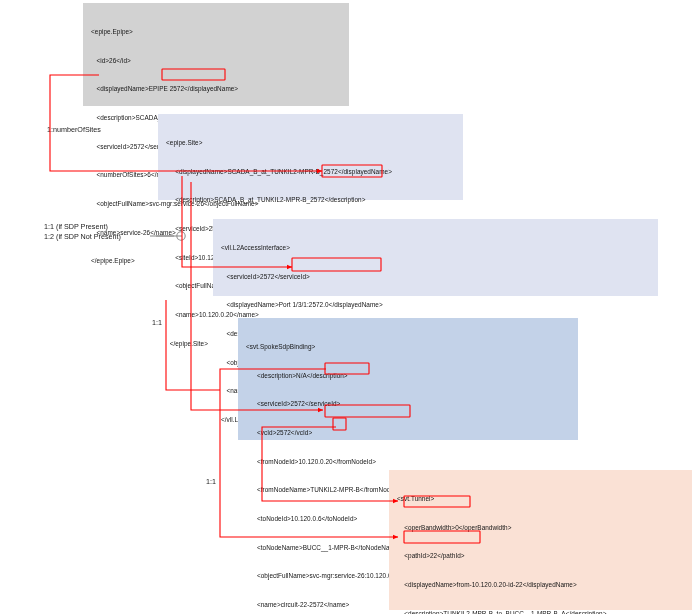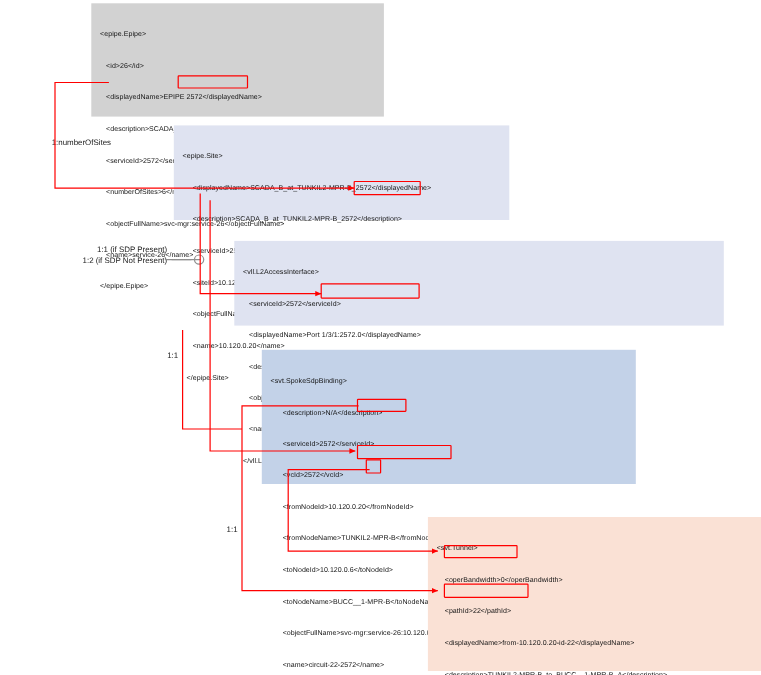--- a/index.html
+++ b/index.html
@@ -32,21 +32,21 @@
 
   
   .card{
     position:absolute;
     font-size:7.2px;
     line-height:9.6px;
     color:#1a1a1a;
     white-space:pre;
     font-family:"Liberation Sans", sans-serif;
   }
-  .card.right{text-align:right;}
+  .card.right{text-align:left;margin-left:44px;}
 
   
   svg.ov{position:absolute;left:0;top:0;width:692px;height:614px;overflow:visible;}
   .hl{fill:none;stroke:#ff0000;stroke-width:1.1;}
   .lnk{fill:none;stroke:#ff0000;stroke-width:1.1;}
   .gry{fill:none;stroke:#8f8f8f;stroke-width:1.1;}
 </style>
 </head>
 <body>
 

